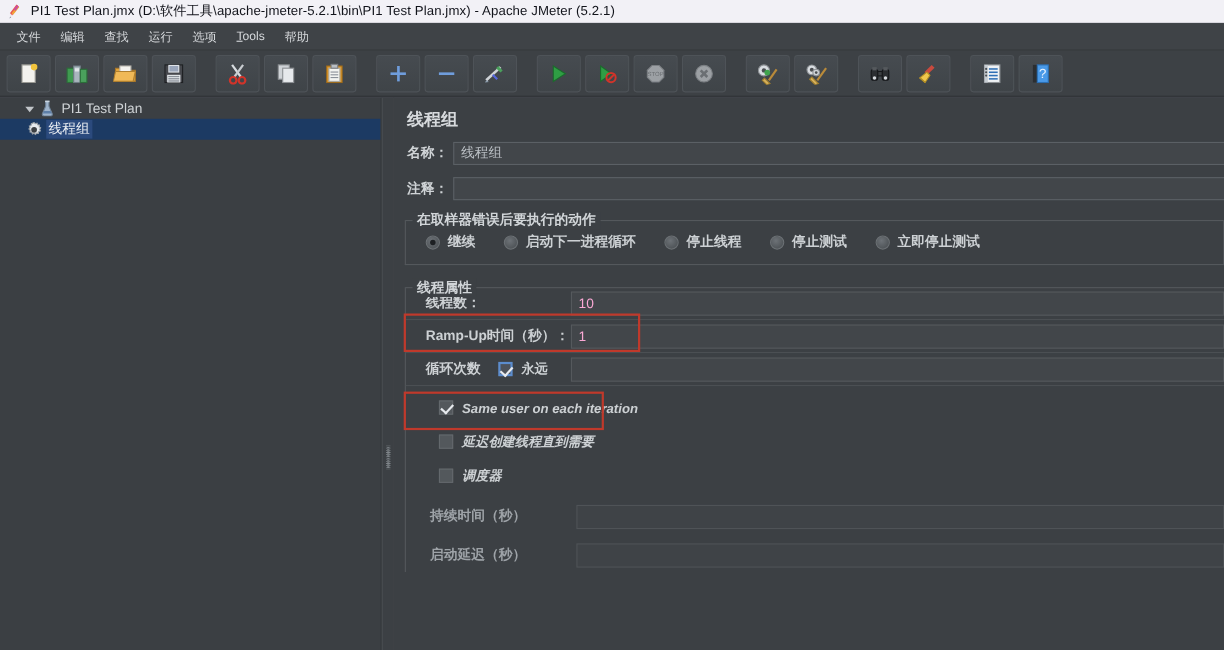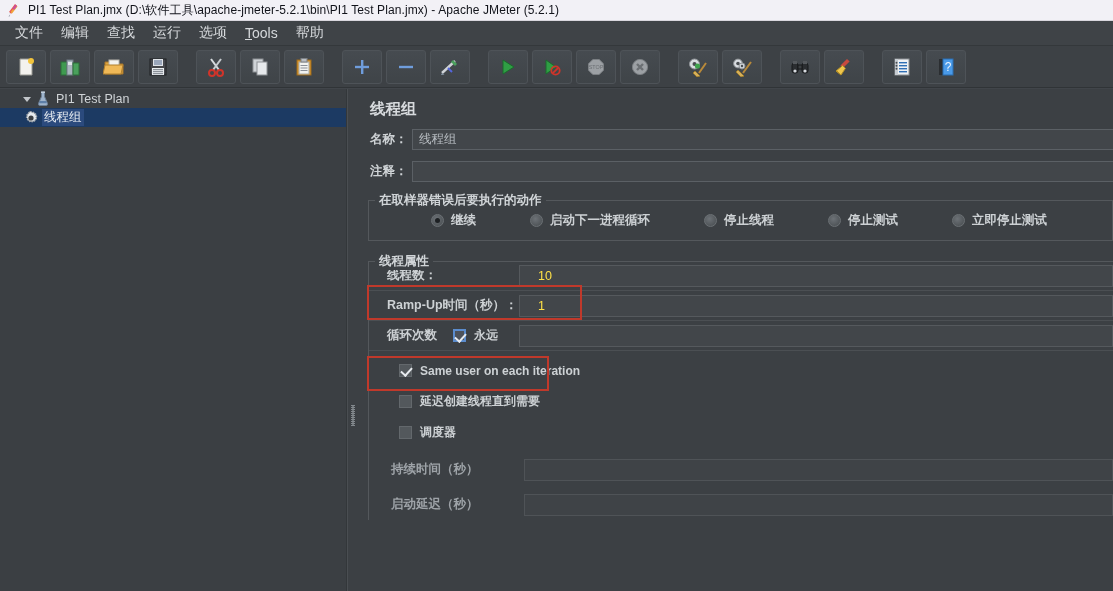--- a/index.html
+++ b/index.html
@@ -19,21 +19,21 @@
   .tb-icon{width:14px;height:15px;position:relative;margin-right:8px;}
   .tb-icon svg{display:block;}
   .tb-title{font-size:12px;color:#11131a;letter-spacing:0.1px;white-space:nowrap;}
 
   
   .menubar{
     height:25px;background:#3f4347;border-bottom:1px solid #34383b;
     display:flex;align-items:center;padding-left:6px;box-sizing:border-box;
   }
   .menu-item{
-    font-size:14px;color:#d6d9dc;padding:2px 9px;cursor:default;white-space:nowrap;
+    font-size:11px;color:#d6d9dc;padding:2px 9px;cursor:default;white-space:nowrap;
   }
   .menu-item .mn{text-decoration:underline;}
 
   
   .toolbar{
     height:42px;background:#3d4145;border-bottom:1px solid #303437;
     display:flex;align-items:center;padding:0 4px;box-sizing:border-box;
   }
   .tb-btn{
     width:38px;height:32px;margin:0 2px;border:1px solid #4e5358;border-radius:3px;
@@ -103,55 +103,55 @@
   .group{
     position:relative;margin:12px 0 0 10px;border:1px solid #54585c;border-top:none;
     padding:0;
   }
   .group-legend{
     position:absolute;top:-8px;left:6px;padding:0 4px;background:#3c4044;
     font-size:12.5px;color:#d1d5d8;font-weight:bold;white-space:nowrap;
   }
   .gline-r{position:absolute;top:0;left:0;right:0;height:1px;background:#54585c;}
 
-  .radio-row{display:flex;align-items:center;height:40px;padding-left:18px;gap:28px;}
+  .radio-row{display:flex;align-items:center;height:40px;padding-left:18px;}
   .radio{display:flex;align-items:center;margin-right:26px;cursor:pointer;}
   .rbox{
     width:13px;height:13px;border-radius:50%;margin-right:7px;
     background:radial-gradient(circle at 40% 35%,#6d7277,#51565a 70%);
     border:1px solid #6b7074;box-sizing:border-box;position:relative;
   }
   .radio.checked .rbox::after{
     content:"";position:absolute;left:3px;top:3px;width:5px;height:5px;border-radius:50%;
     background:#1d2023;
   }
   .rlabel{font-size:12.5px;color:#cdd1d4;font-weight:bold;white-space:nowrap;}
 
   .prop-row{display:flex;align-items:center;height:29px;border-bottom:1px solid #4b4f53;}
   .prop-label{
     width:150px;min-width:150px;padding-left:18px;box-sizing:border-box;
     font-size:12.5px;color:#cdd1d4;font-weight:bold;white-space:nowrap;
   }
   .prop-field{
     flex:1;height:22px;background:#42464a;border:1px solid #55595d;box-sizing:border-box;
-    display:flex;align-items:center;padding-left:18px;font-size:12.5px;color:#fde047;
+    display:flex;align-items:center;padding-left:6px;font-size:12.5px;color:#f9a8d4;
   }
   .cb-inline{display:flex;align-items:center;margin-left:18px;}
 
   .check{
     width:13px;height:13px;box-sizing:border-box;margin-right:8px;position:relative;
     background:#53585c;border:1px solid #63686c;
   }
   .check.checked::after{
     content:"";position:absolute;left:3px;top:0px;width:5px;height:9px;
     border:solid #e7eaee;border-width:0 2px 2px 0;transform:rotate(42deg);
   }
   .check.focus{border:2px solid #5b8ccd;background:#4d525a;}
   .check.focus::after{left:2px;top:0px;}
-  .cb-row{display:flex;align-items:center;height:31px;padding-left:30px;}
+  .cb-row{display:flex;align-items:center;height:31px;padding-left:30px;font-style:italic;}
   .cb-label{font-size:12px;color:#cdd1d4;font-weight:bold;white-space:nowrap;}
   .cb-label.en{font-weight:bold;}
 
   .sched-row{display:flex;align-items:center;height:31px;}
   .sched-label{
     width:155px;min-width:155px;padding-left:22px;box-sizing:border-box;
     font-size:12.5px;color:#9ea3a8;font-weight:bold;white-space:nowrap;
   }
   .sched-field{
     flex:1;height:22px;background:#3f4347;border:1px solid #4f5357;box-sizing:border-box;
@@ -461,21 +461,21 @@
       <div class="frow">
         <div class="flabel">名称：</div>
         <div class="tfield">线程组</div>
       </div>
 
       <div class="frow">
         <div class="flabel">注释：</div>
         <div class="tfield"></div>
       </div>
 
-      <div class="group" style="margin-top:16px;padding-left:44px;">
+      <div class="group" style="margin-top:16px;">
         <div class="gline-r"></div>
         <div class="group-legend">在取样器错误后要执行的动作</div>
         <div class="radio-row">
           <div class="radio checked">
             <span class="rbox"></span>
             <span class="rlabel">继续</span>
           </div>
           <div class="radio">
             <span class="rbox"></span>
             <span class="rlabel">启动下一进程循环</span>

